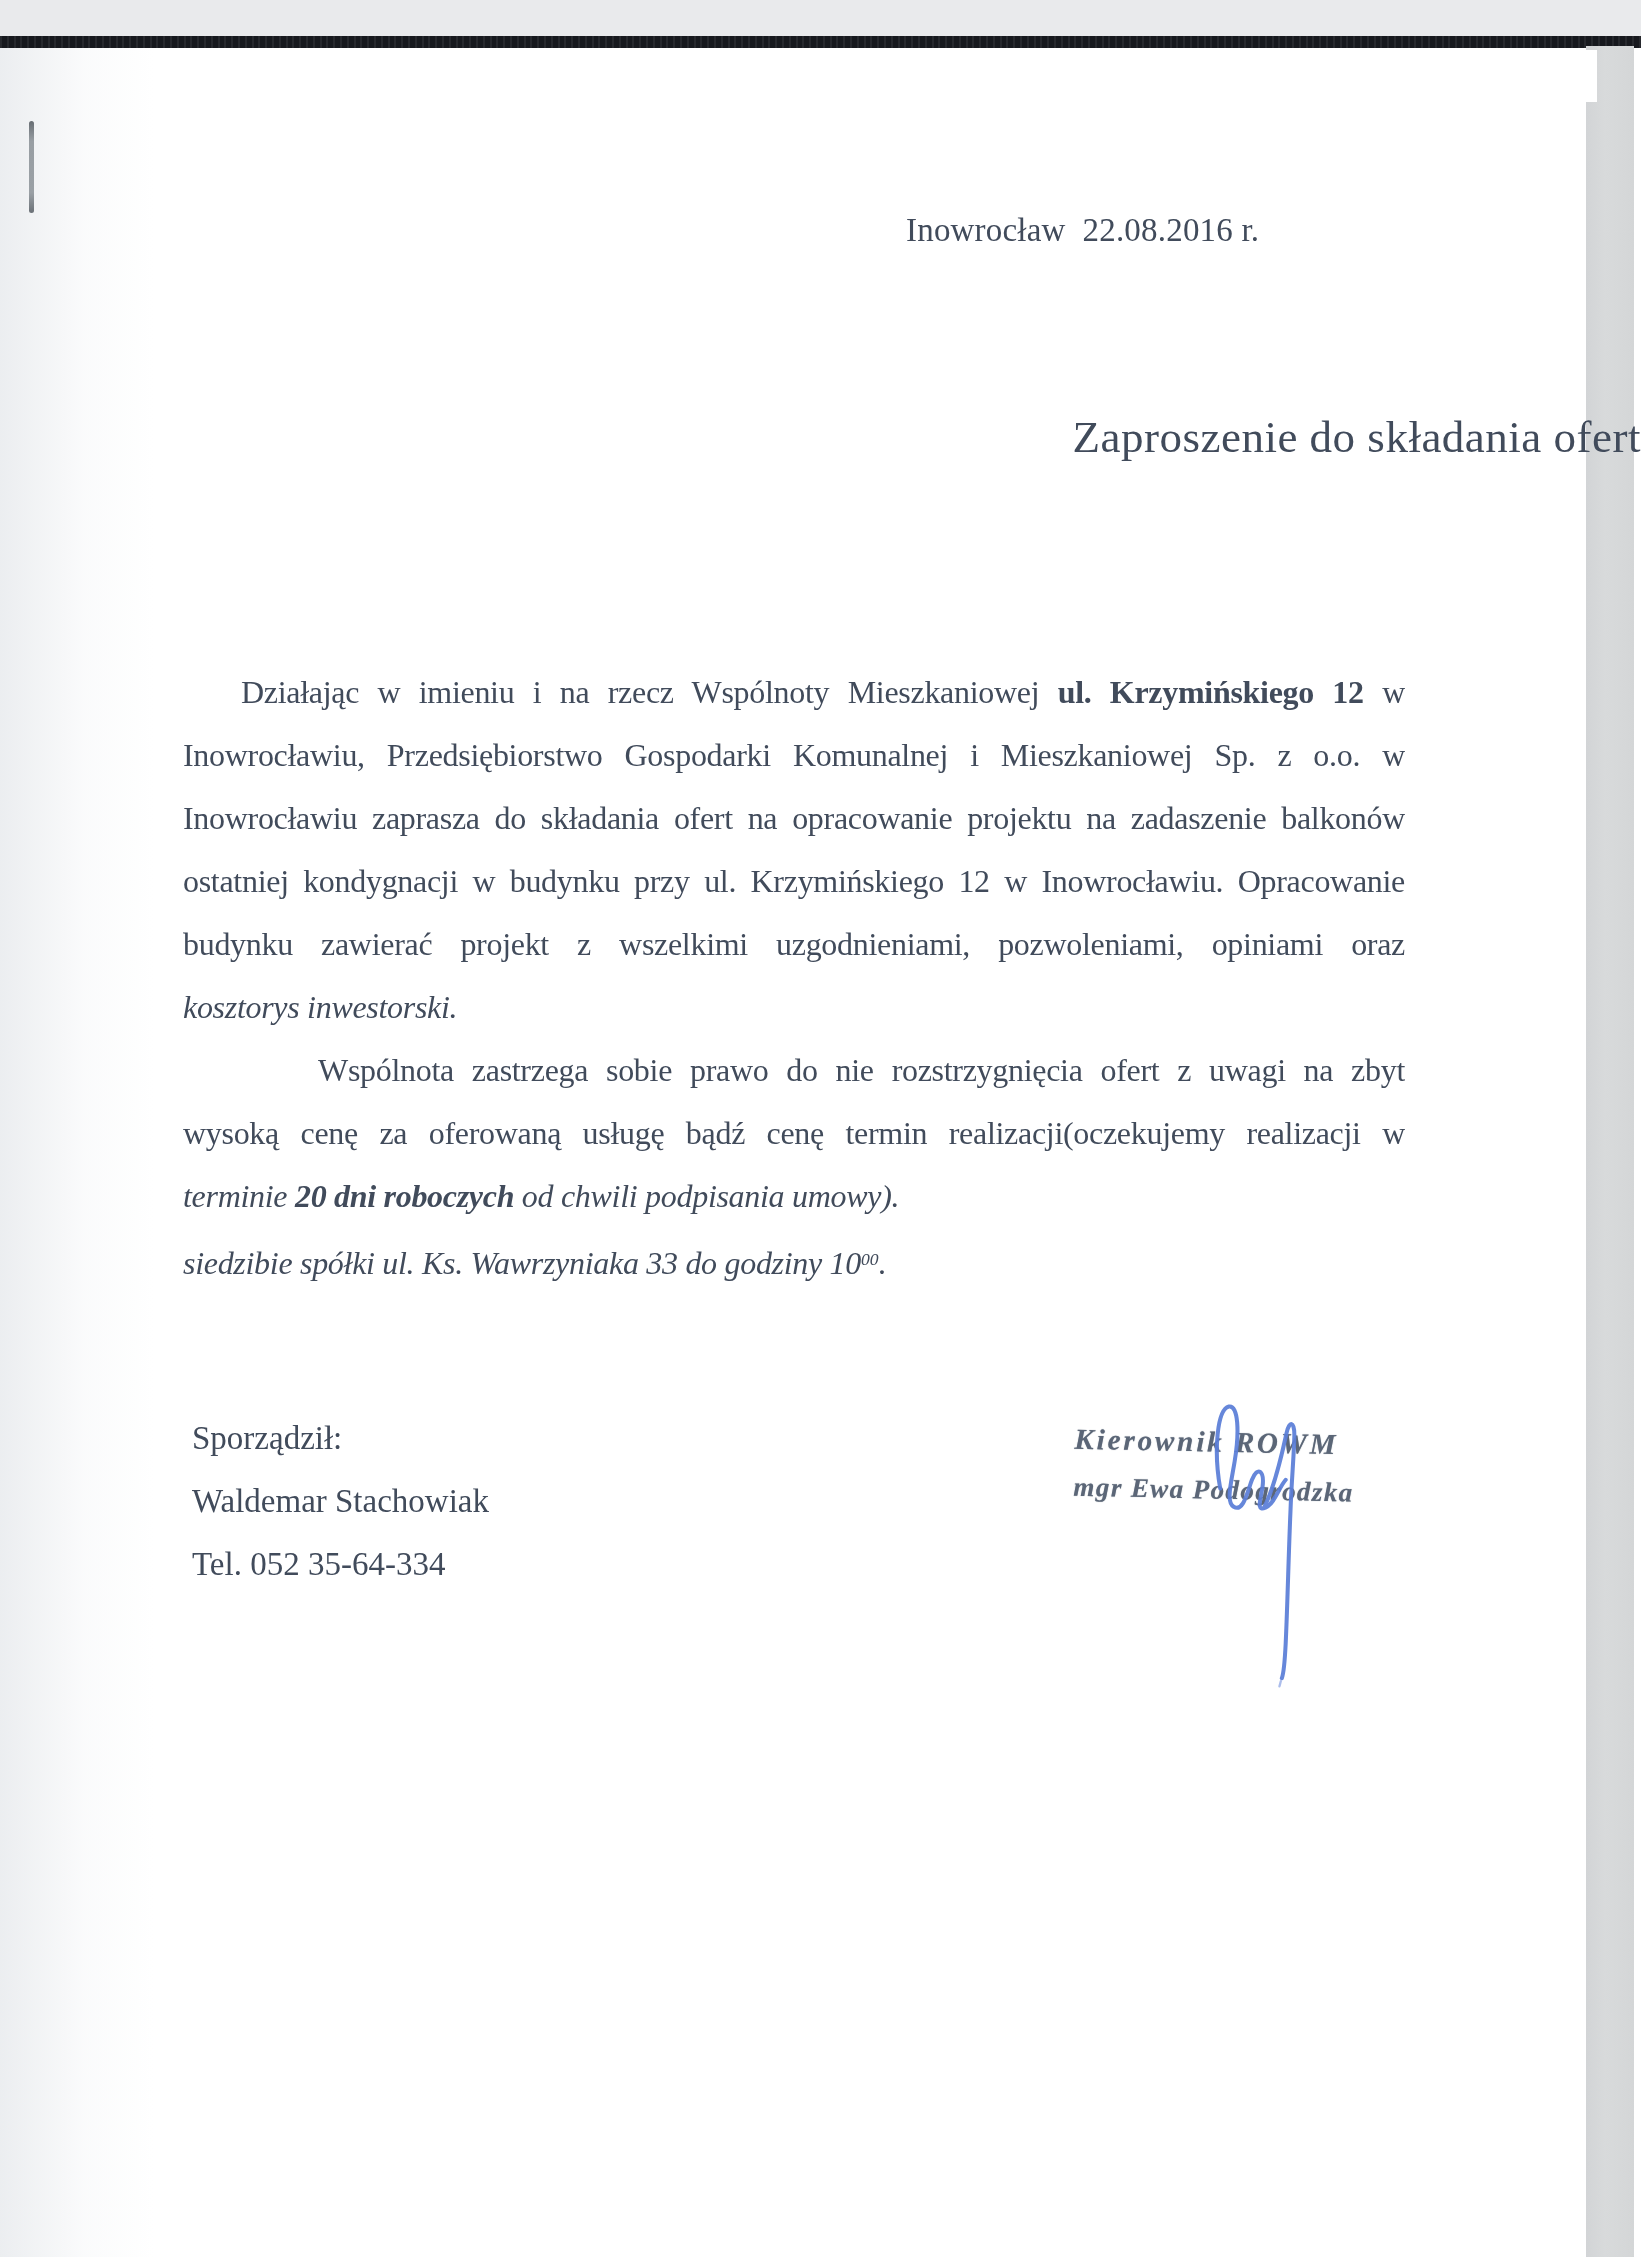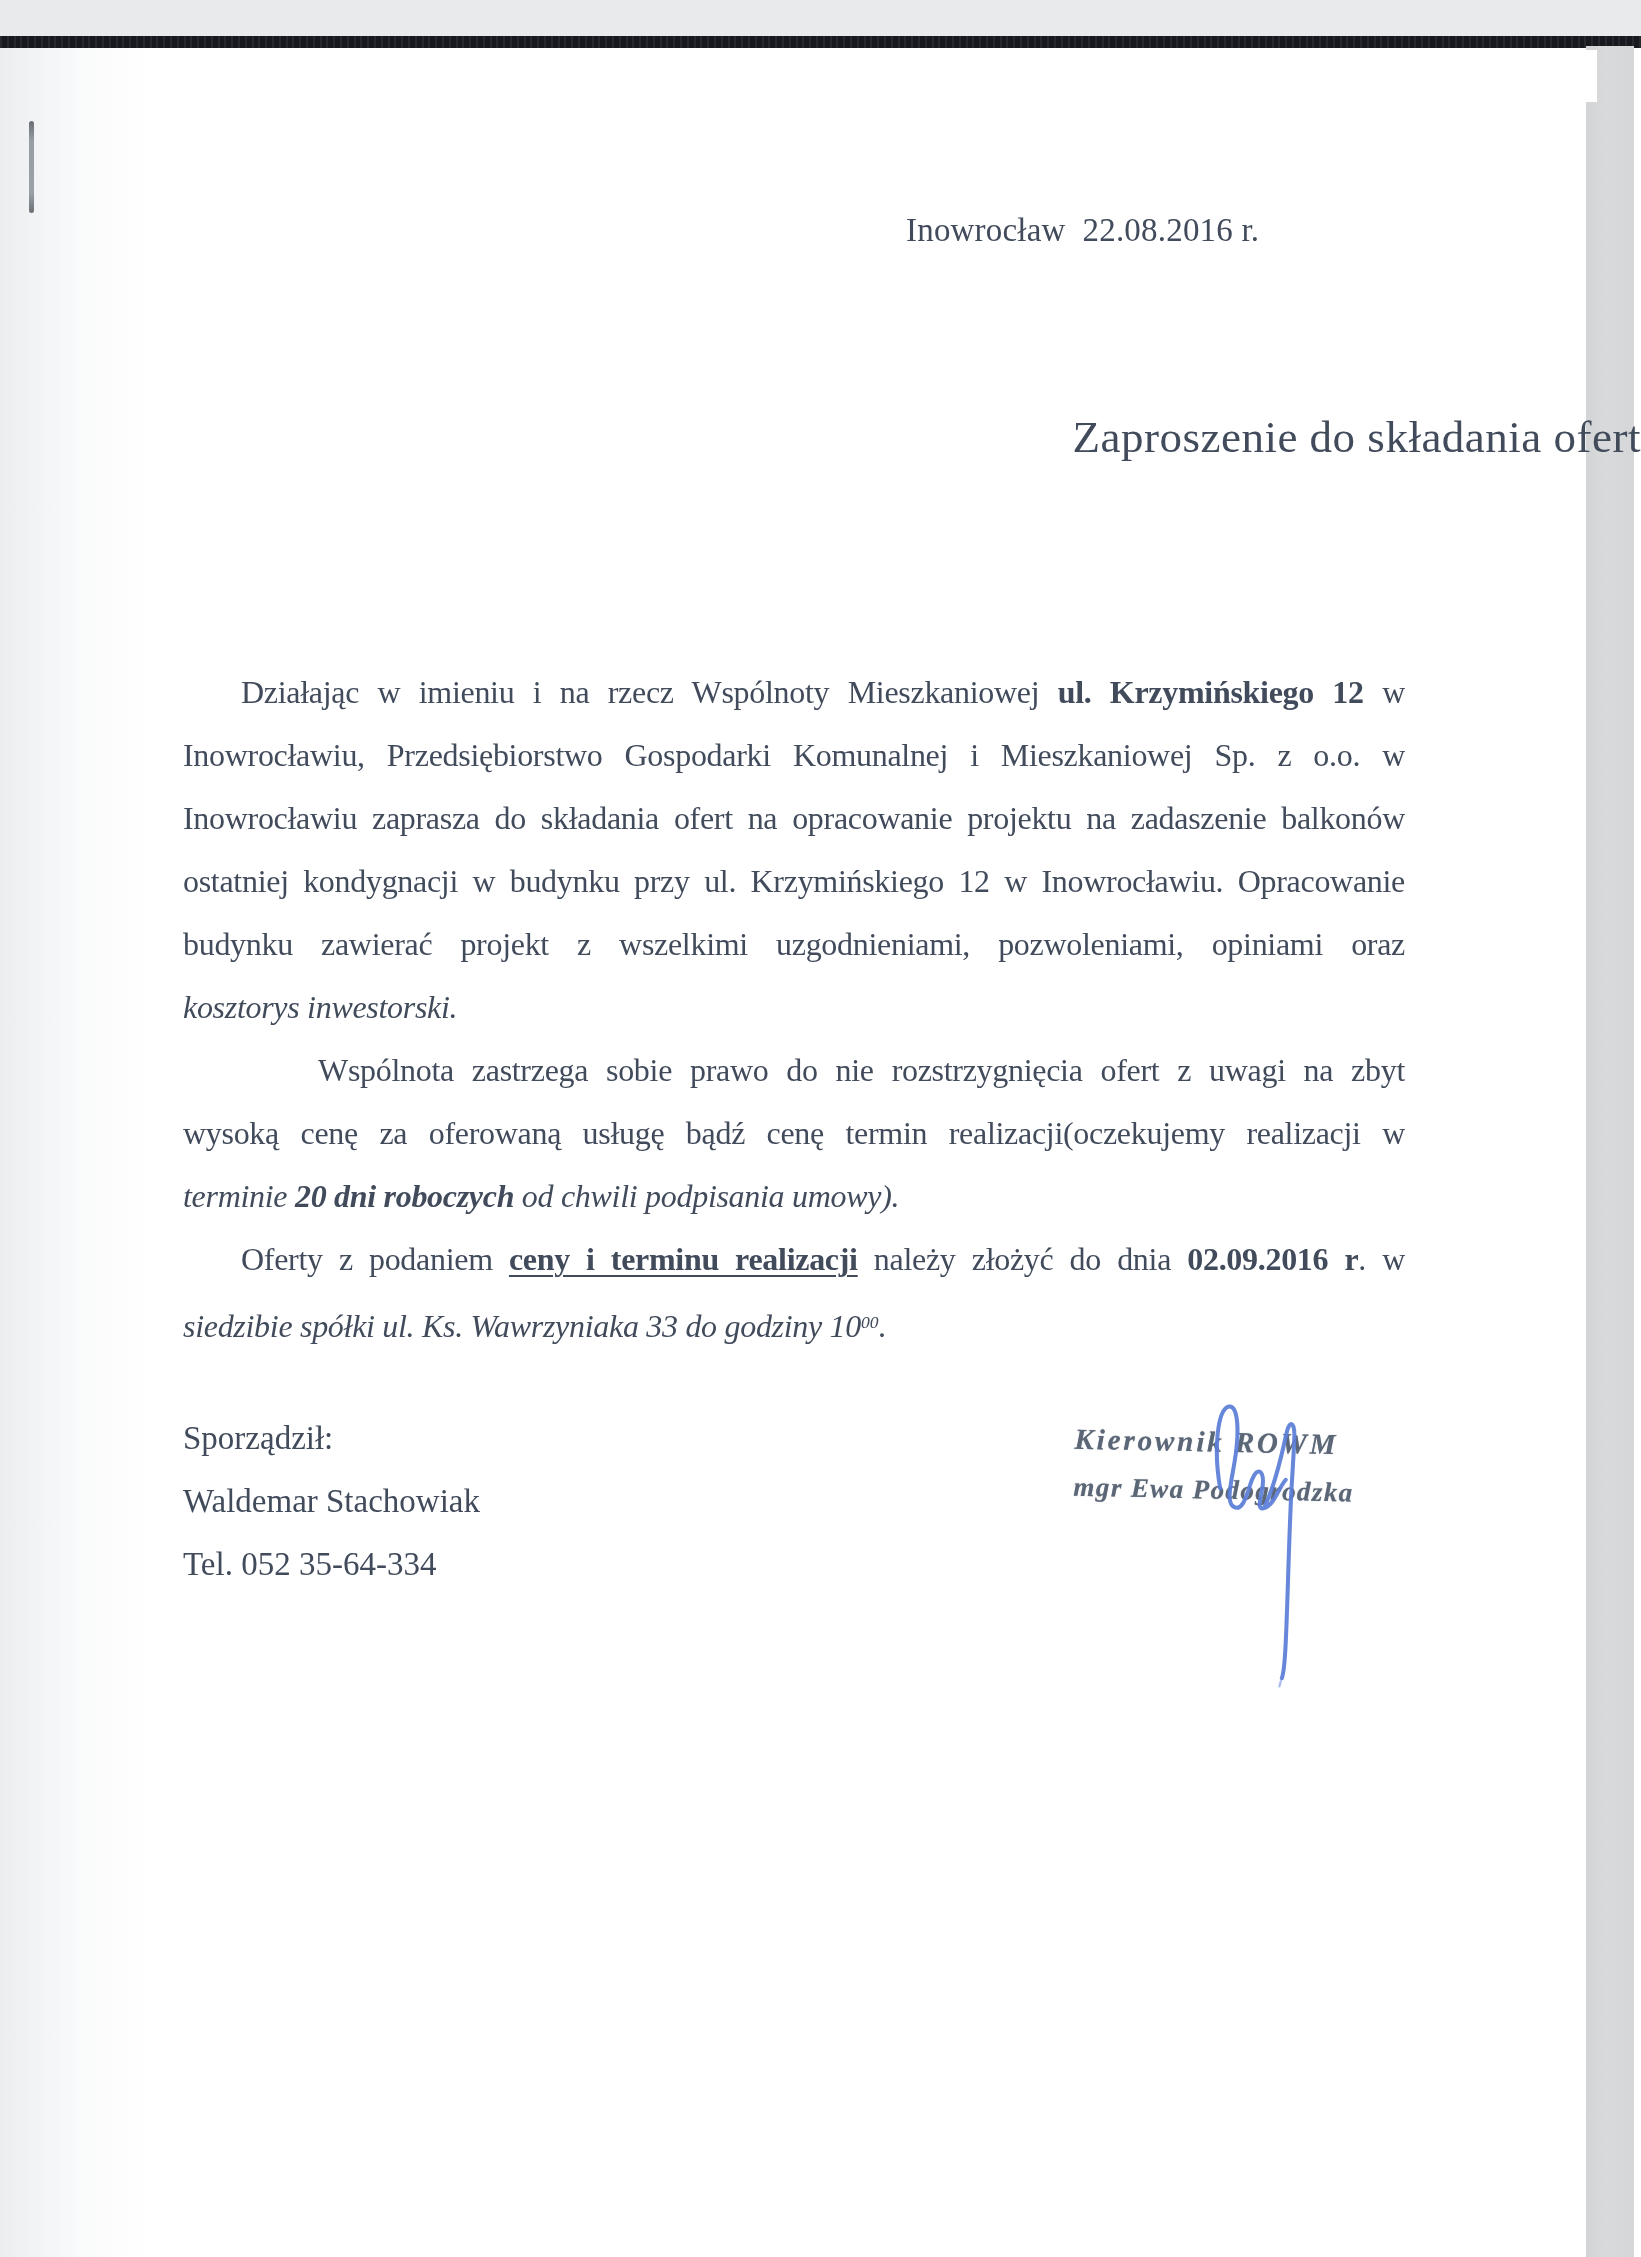--- a/index.html
+++ b/index.html
@@ -56,21 +56,21 @@
   .ind2{padding-left:135px;}
   b{font-weight:bold;}
   .bu{
     font-weight:bold;
     text-decoration:underline;
     text-decoration-thickness:2.4px;
     text-underline-offset:4.8px;
   }
   sup.hrs{font-size:.55em;vertical-align:8.7px;letter-spacing:0;}
   .footer{
-    position:absolute;left:183px;top:1371px;
+    position:absolute;left:192px;top:1371px;
     font-size:33px;
   }
   .footer div{height:63px;line-height:63px;}
   
   .stamp{
     position:absolute;left:1074px;top:1390px;width:319px;
     transform:rotate(1.2deg);
     font-style:italic;font-weight:700;
     text-shadow:0 0 1px rgba(86,98,116,0.65);
     opacity:.92;
@@ -105,21 +105,20 @@
       <div class="bline last">kosztorys inwestorski.</div>
     </div>
 
     <div>
       <div class="bline ind2">Wspólnota zastrzega sobie prawo do nie rozstrzygnięcia ofert z uwagi na zbyt</div>
       <div class="bline">wysoką cenę za oferowaną usługę bądź cenę termin realizacji(oczekujemy  realizacji w</div>
       <div class="bline last"><span>terminie </span><b>20 dni roboczych</b><span> od chwili podpisania umowy).</span></div>
     </div>
 
     <div>
-      <div class="bline ind1"><span>Oferty z podaniem </span><span class="bu">ceny i terminu realizacji</span><span> należy złożyć do dnia </span><b>02.09.2016 r</b><span>. w</span></div>
       <div class="bline last"><span>siedzibie spółki ul. Ks. Wawrzyniaka 33 do godziny 10</span><sup class="hrs">00</sup><span>.</span></div>
     </div>
 
   </div>
 
   <div class="footer">
     <div>Sporządził:</div>
     <div>Waldemar Stachowiak</div>
     <div>Tel. 052 35-64-334</div>
   </div>

